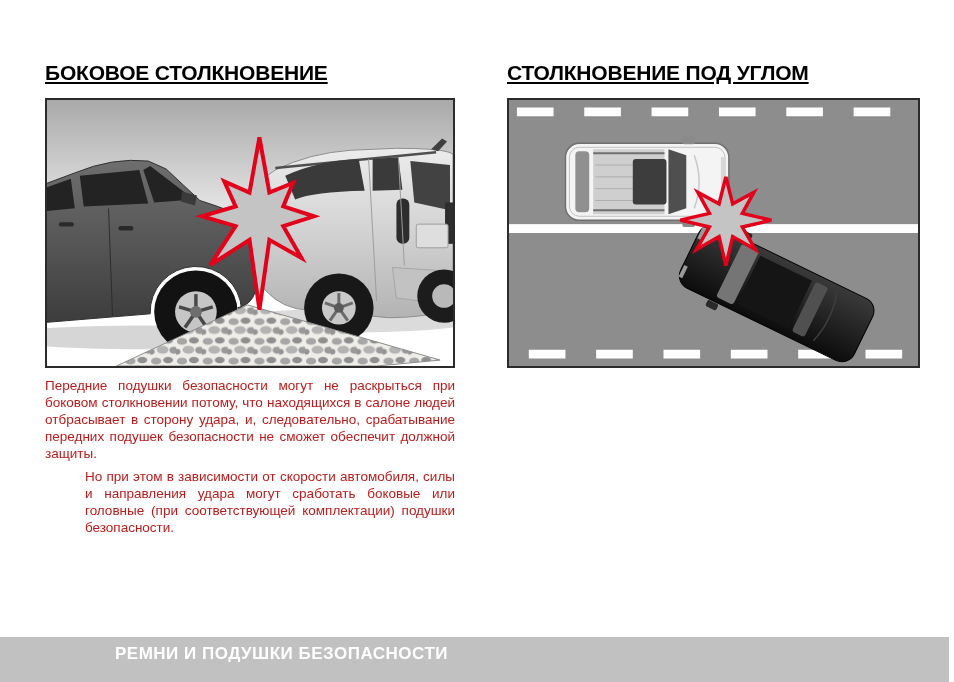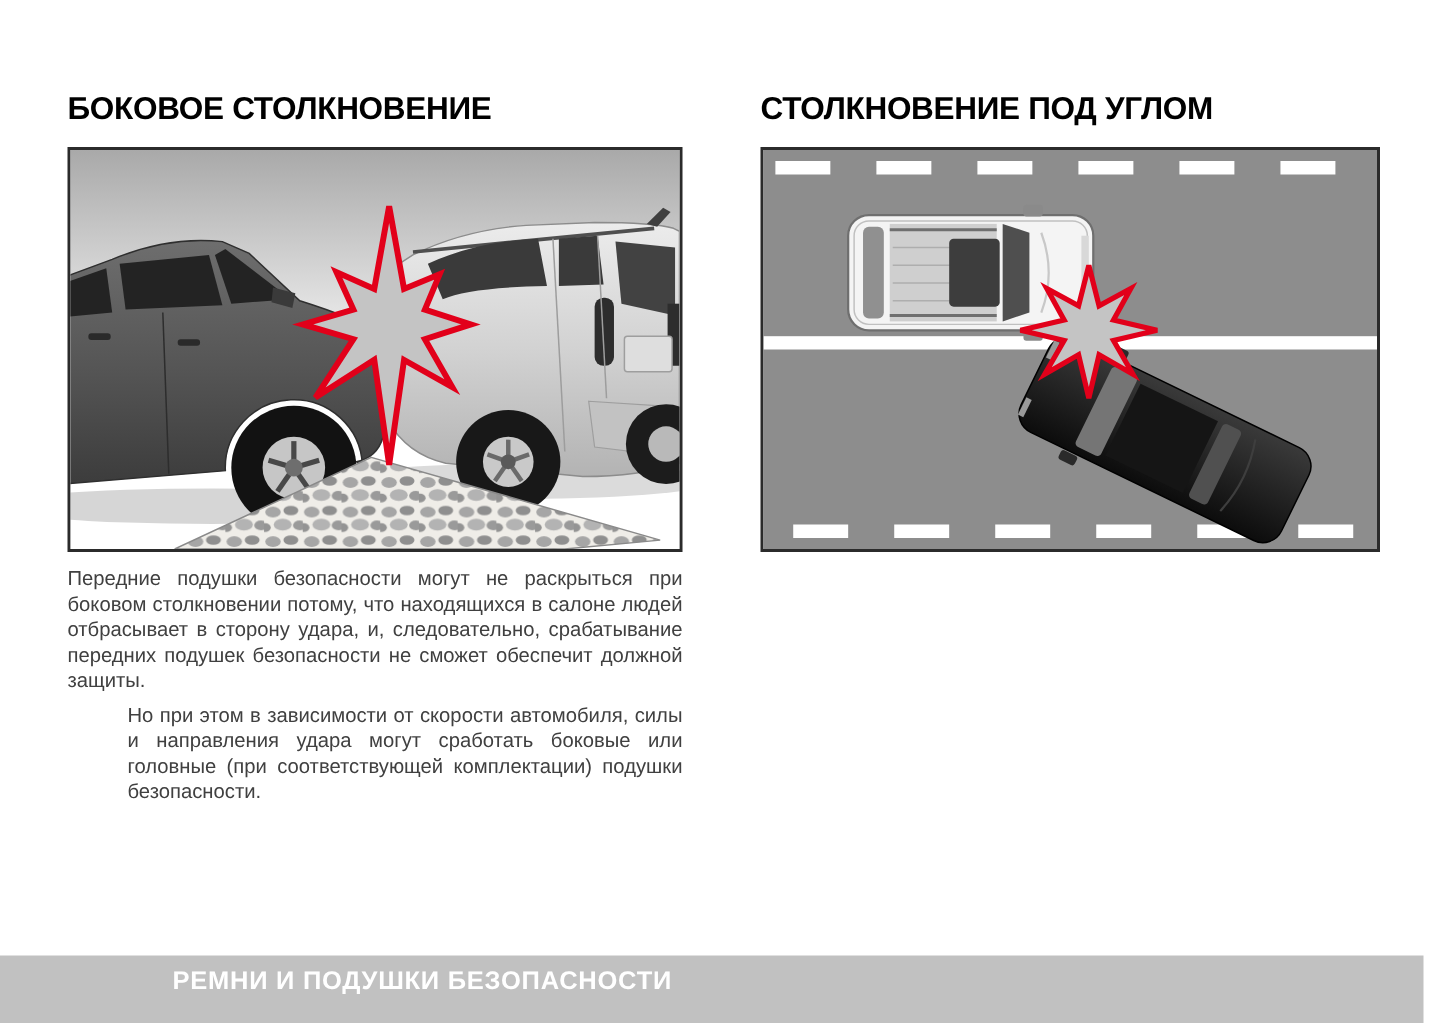--- a/index.html
+++ b/index.html
@@ -5,30 +5,30 @@
   html,body { margin:0; padding:0; background:#ffffff; }
   .page {
     position:relative; width:954px; height:682px; background:#fff; overflow:hidden;
     font-family:"Liberation Sans", sans-serif; color:#111;
   }
   .section { position:absolute; top:62px; }
   .section.left  { left:45px;  width:410px; }
   .section.right { left:492px; width:413px;padding-left:15px; }
   .section-title {
     font-size:21px; font-weight:bold; color:#000; letter-spacing:-0.2px;
-    margin:0 0 14px 0; line-height:22px; white-space:nowrap;
+    margin:0 0 14px 0; line-height:22px; white-space:nowrap;text-decoration:underline;
   }
   .figure {
     width:100%; height:270px; box-sizing:border-box;
     border:2px solid #2b2b2b; background:#fff;
   }
   .figure svg { display:block; width:100%; height:100%; }
   .body-text {
     margin:9px 0 0 0; font-size:13.5px; line-height:17px; word-spacing:-0.3px;
-    text-align:justify; color:#404040;
+    text-align:justify; color:#b91c1c;
   }
   .body-text + .body-text { margin-top:6px;margin-left:40px; }
   .footer-bar {
     position:absolute; left:0; top:637px; width:949px; height:45px;
     background:var(--footer-gray, #c1c1c1);
   }
   .footer-label {
     display:block; padding:7px 0 0 115px;
     font-size:17px; font-weight:bold; letter-spacing:0.5px; color:#ffffff;
     white-space:nowrap;

